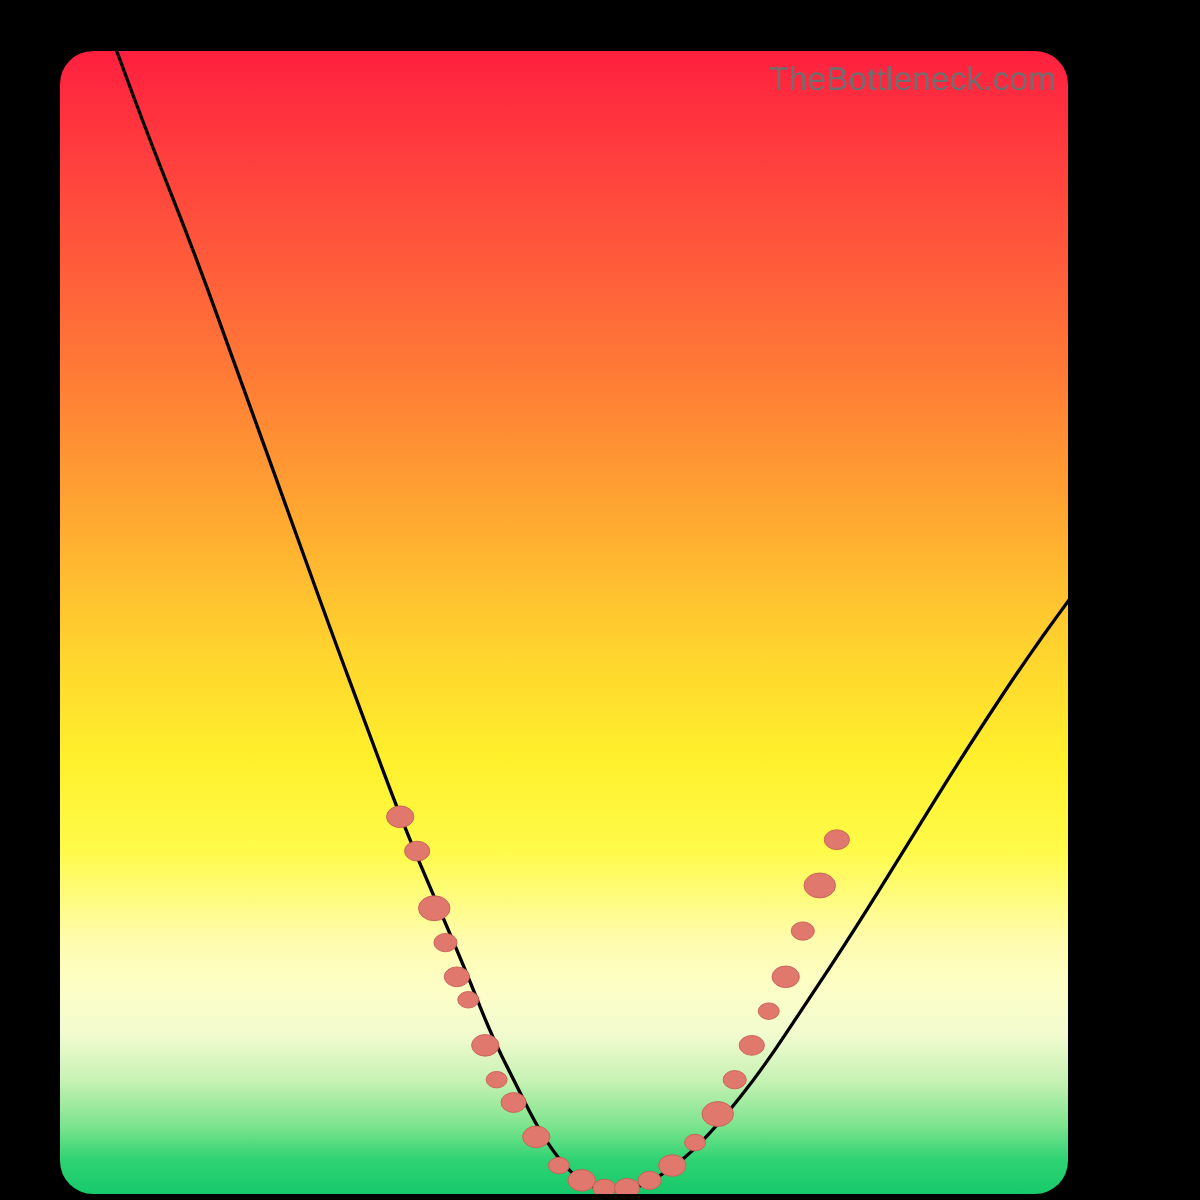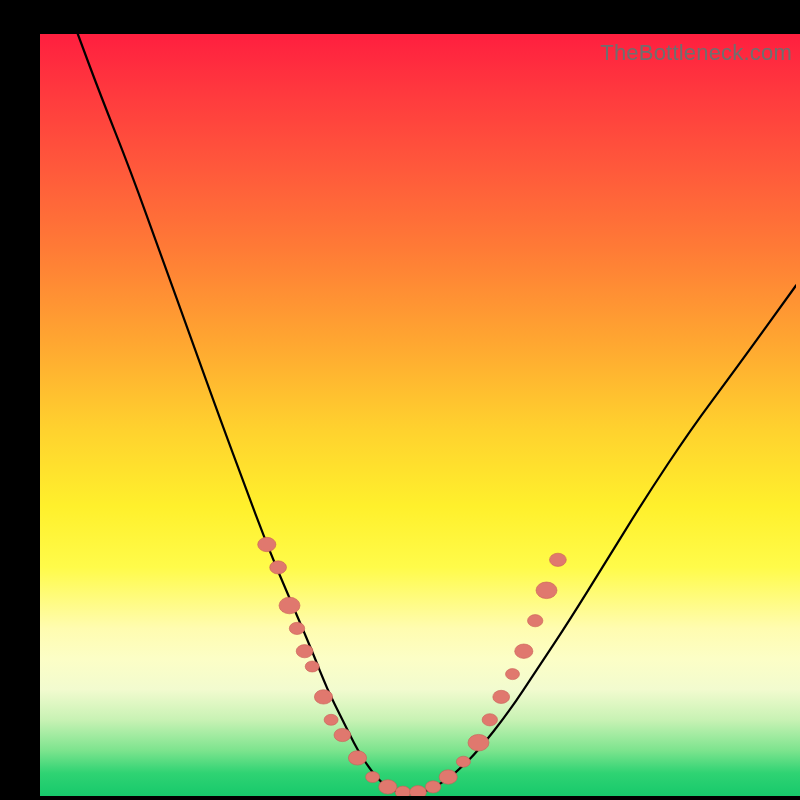--- a/index.html
+++ b/index.html
@@ -13,40 +13,41 @@
   }
   .frame {
     position: absolute;
     inset: 0;
     background: #000;
   }
   .plot {
     position: absolute;
     left: 40px;
     top: 34px;
-    width: 760px;
+    width: 672px;
     height: 762px;
     
     background: linear-gradient(to bottom,
       #ff1f3f 0%,
       #ff3a3e 8%,
       #ff5a3b 18%,
       #ff7a36 28%,
       #ffa531 40%,
       #ffd22e 52%,
       #fff02c 62%,
       #fffb4a 70%,
       #fffcb0 78%,
       #fcfec6 82%,
       #f2fbcf 86%,
       #c8f2b4 90%,
       #7de48e 94%,
       #2fd373 97%,
       #17c96b 100%
     );
+    border-radius: 22px;
   }
   .attrib {
     position: absolute;
     top: 6px;
     right: 8px;
     color: #6f6f6f;
     font-size: 22px;
     font-weight: 500;
     letter-spacing: 0.2px;
   }

